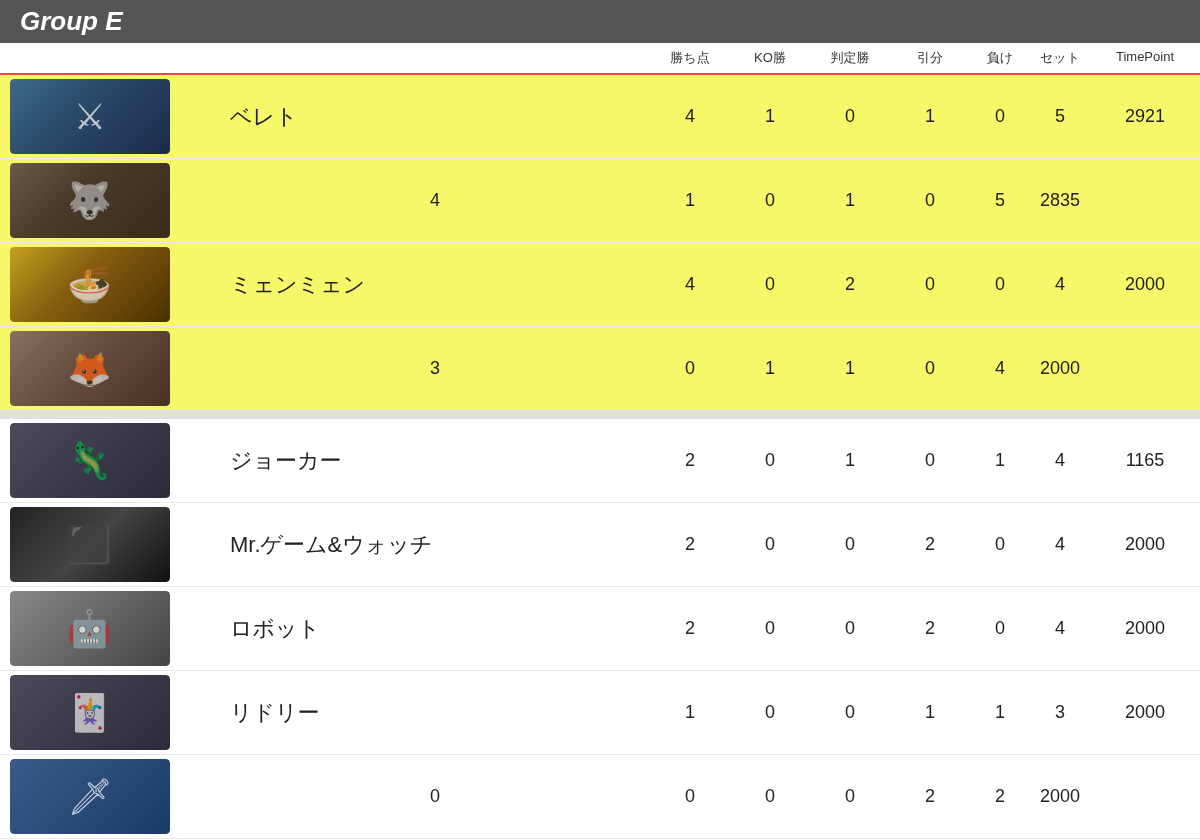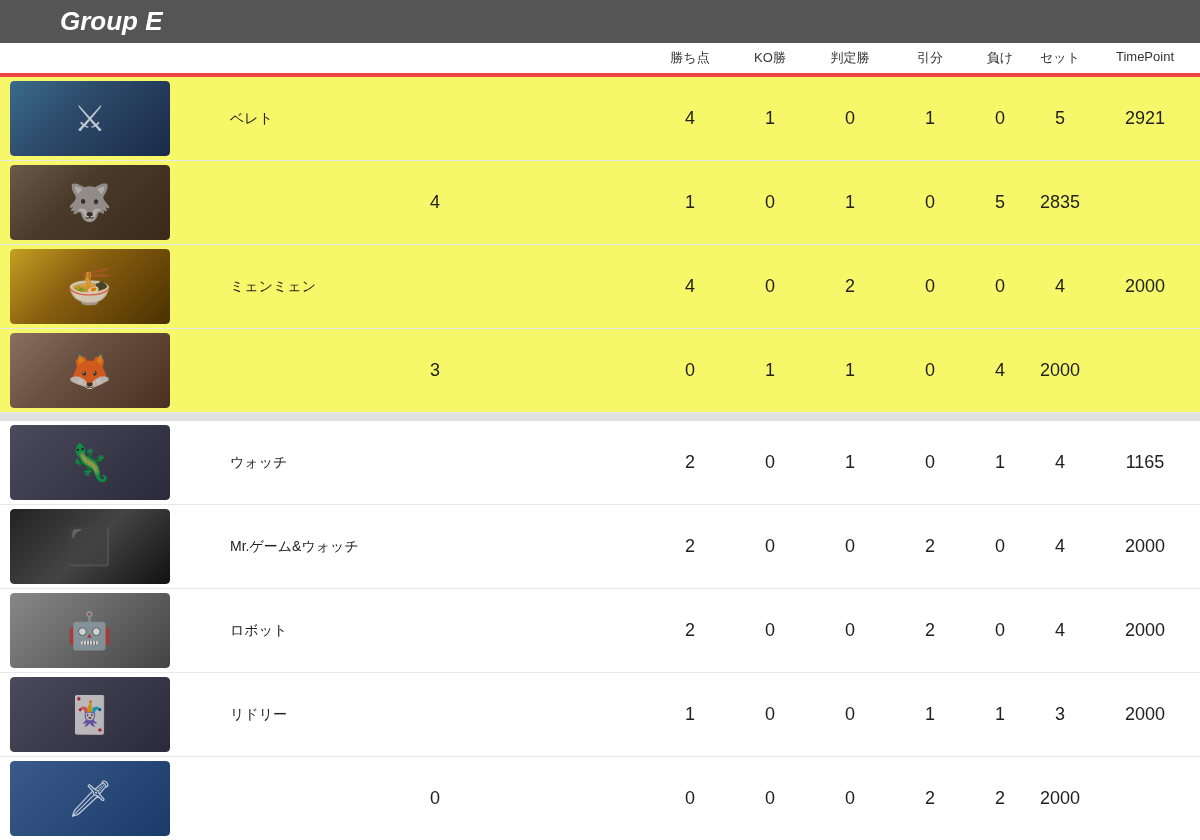--- a/index.html
+++ b/index.html
@@ -15,28 +15,27 @@
       color: #fff;
       font-size: 26px;
       font-weight: bold;
       padding: 6px 20px;
       display: flex;
       align-items: center;
     }
 
     .header .group-e {
       font-style: italic;
-      margin-left: 40px;
     }
 
     .col-headers {
       display: grid;
       grid-template-columns: 220px 1fr 80px 80px 80px 80px 60px 60px 110px;
       background: #fff;
-      border-bottom: 4px solid #ef4444;
+      border-bottom: 2px solid #ef4444;
       padding: 6px 0;
     }
 
     .col-headers span {
       text-align: center;
       font-size: 13px;
       color: #333;
     }
 
     .col-headers .spacer { 
@@ -97,21 +96,21 @@
       width: 100%;
       height: 100%;
       display: flex;
       align-items: center;
       justify-content: center;
       font-size: 36px;
       color: rgba(255,255,255,0.7);
     }
 
     .char-name {
-      font-size: 14px;
+      font-size: 22px;
       color: #222;
       padding-left: 10px;
     }
 
     .cell {
       text-align: center;
       font-size: 18px;
       color: #222;
     }
 
@@ -198,21 +197,21 @@
     <div class="cell">4</div>
     <div class="cell">2000</div>
   </div>
       <div style="height: 8px; background: rgb(224, 224, 224);"></div>
       <div class="row normal">
     <div class="row-image">
       <div class="char-image char-ridley">
         <div class="char-icon">🦎</div>
       </div>
     </div>
-    <div class="char-name">ウォッチ</div>
+    <div class="char-name">ジョーカー</div>
     <div class="cell">2</div>
     <div class="cell">0</div>
     <div class="cell">1</div>
     <div class="cell">0</div>
     <div class="cell">1</div>
     <div class="cell">4</div>
     <div class="cell">1165</div>
   </div>
       <div class="row normal">
     <div class="row-image">

